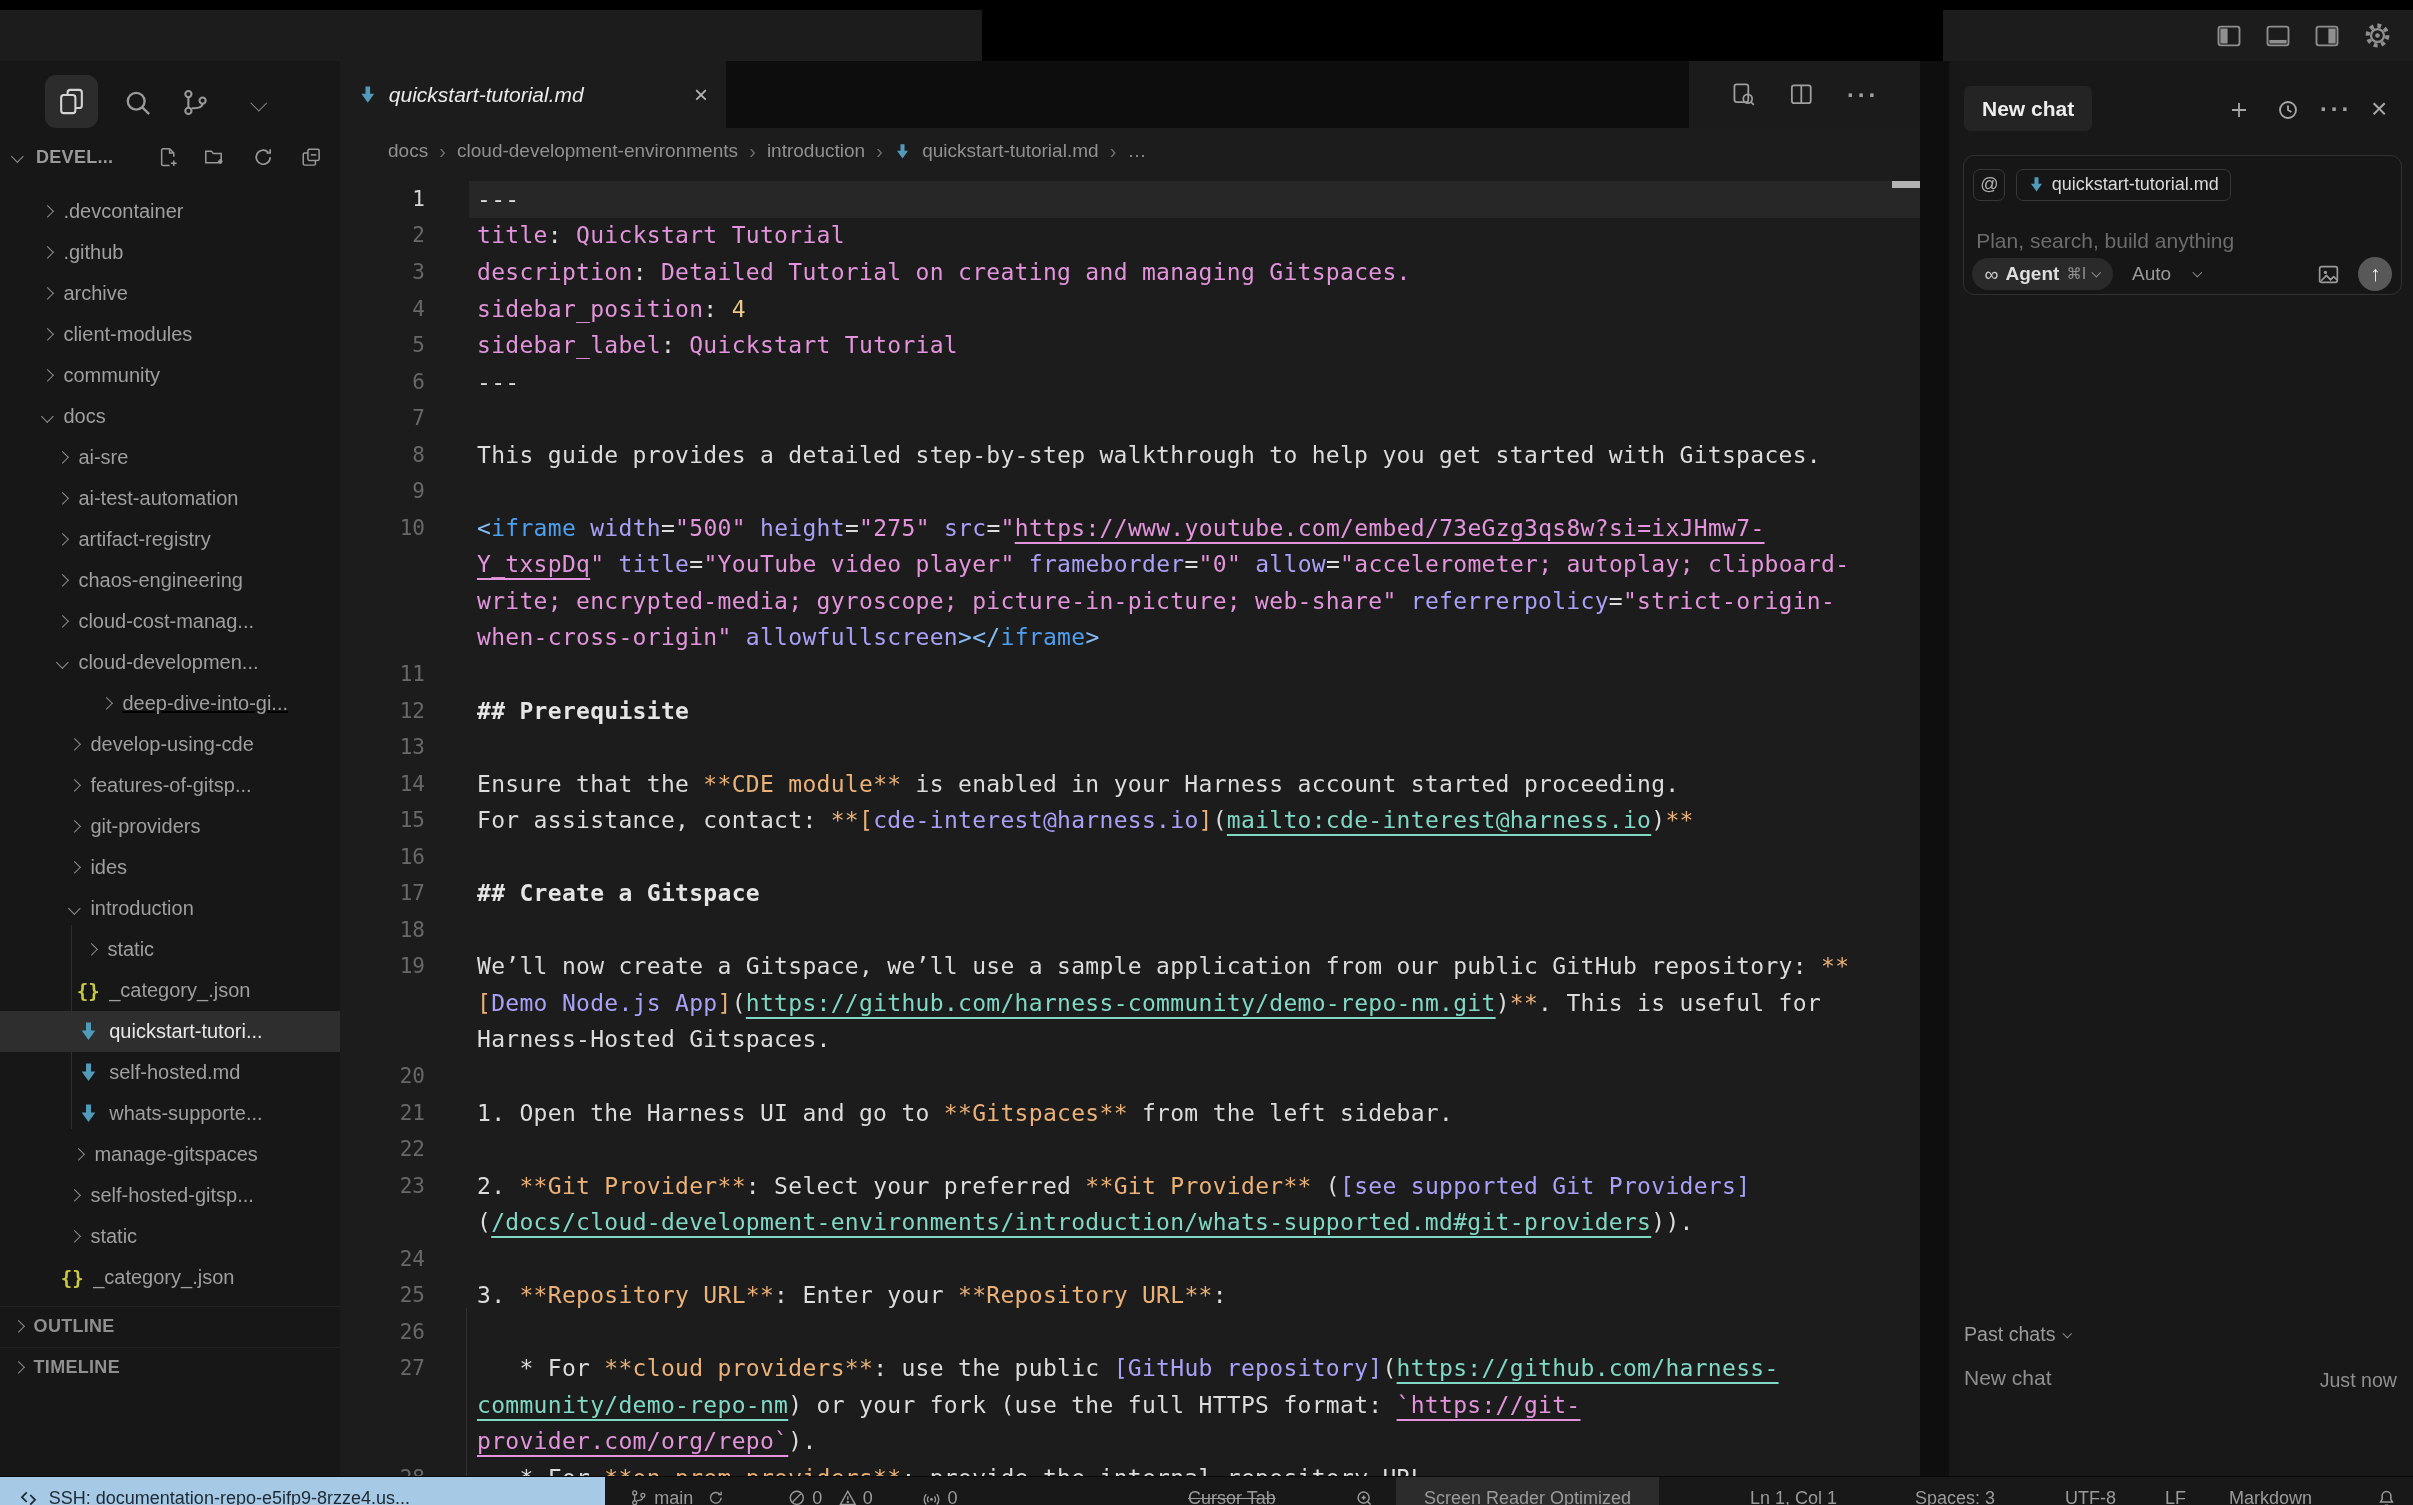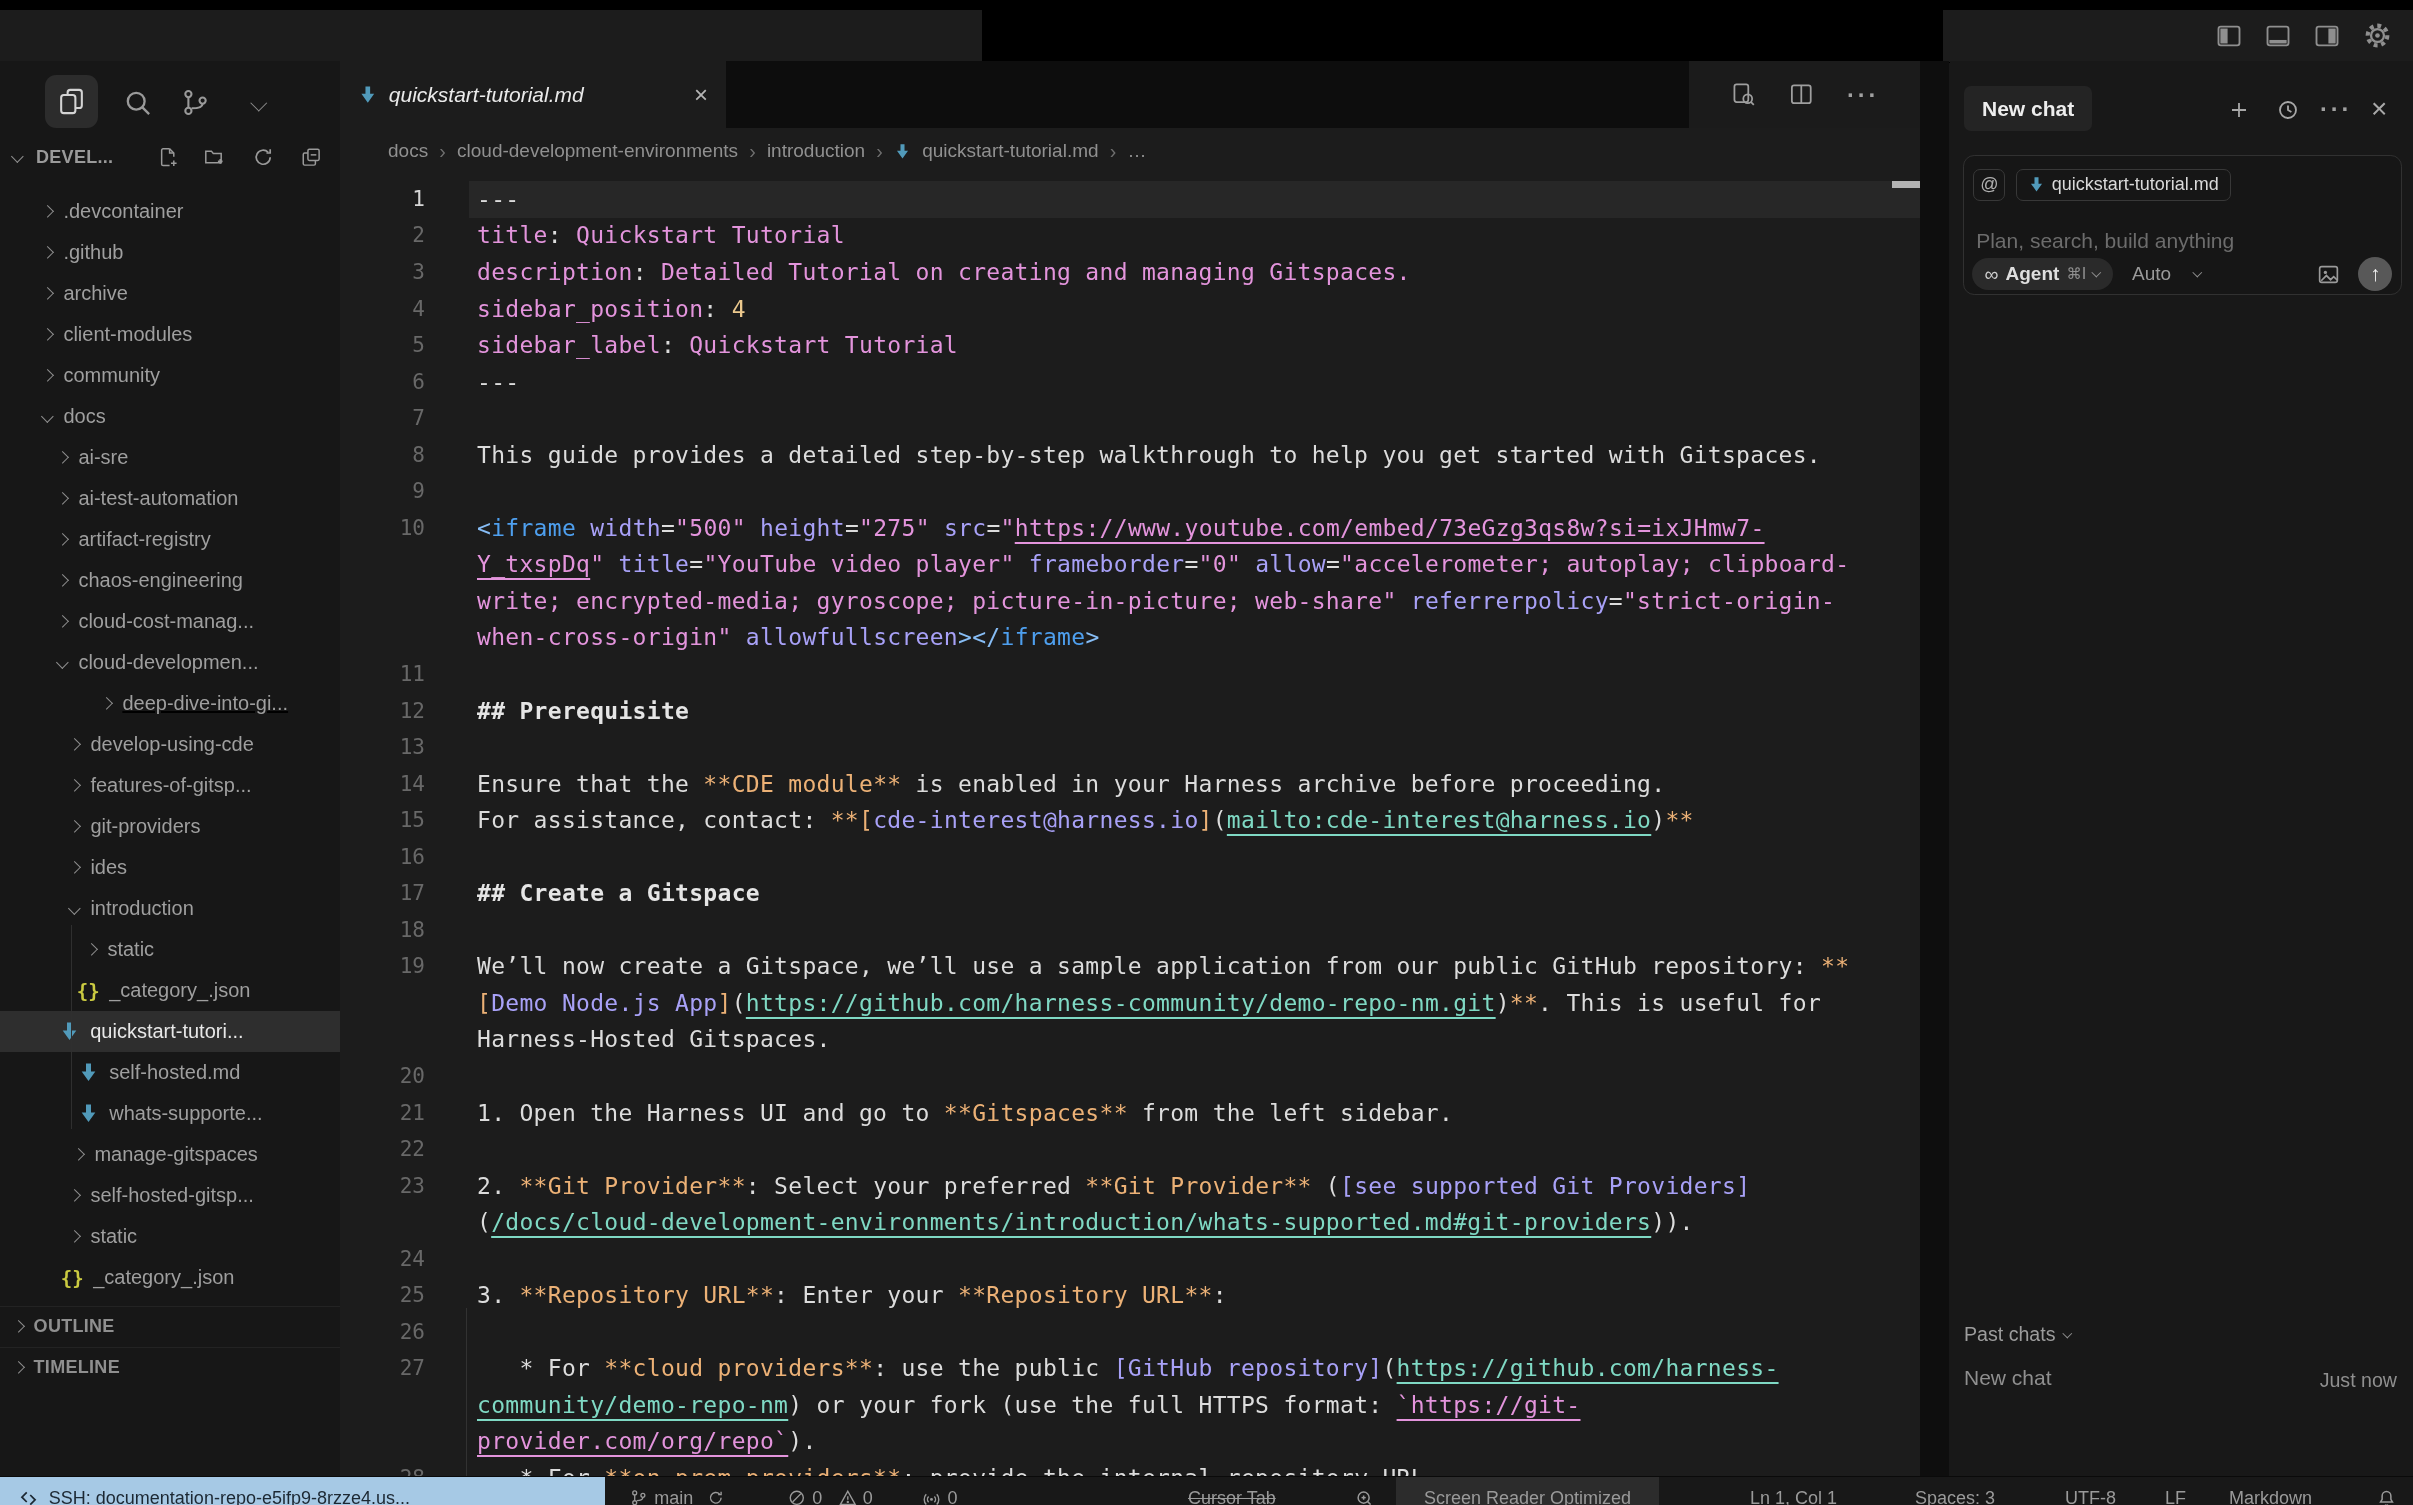--- a/index.html
+++ b/index.html
@@ -299,21 +299,21 @@
           <div class="trow" style="padding-left: 85px;">
             <span class="chev">
               <span class="cv cv-r"></span>
             </span>
             <span class="tlabel">static</span>
           </div>
           <div class="trow" style="padding-left: 77px;">
             <span class="fico jico">{}</span>
             <span class="tlabel">_category_.json</span>
           </div>
-          <div class="trow sel" style="padding-left: 58px;">
+          <div class="trow sel" style="padding-left: 77px;">
             <span class="fico">
               <svg width="21" height="21" viewBox="0 0 16 16">
                 <path fill="#519aba" d="M6.1 1.2h3.8v6h3.3L8 14.5 2.8 7.2h3.3z"></path>
               </svg>
             </span>
             <span class="tlabel">quickstart-tutori...</span>
           </div>
           <div class="trow" style="padding-left: 77px;">
             <span class="fico">
               <svg width="21" height="21" viewBox="0 0 16 16">
@@ -466,21 +466,21 @@
             <div class="cl" style="top: 224px;"></div>
             <div class="cl" style="top: 261px;"><span class="w">This guide provides a detailed step-by-step walkthrough to help you get started with Gitspaces.</span></div>
             <div class="cl" style="top: 297px;"></div>
             <div class="cl" style="top: 334px;"><span class="tagp">&lt;</span><span class="tag">iframe</span><span class="w"> </span><span class="attr">width</span><span class="w">=</span><span class="str">"500"</span><span class="w"> </span><span class="attr">height</span><span class="w">=</span><span class="str">"275"</span><span class="w"> </span><span class="attr">src</span><span class="w">=</span><span class="str">"</span><span class="strU">https://www.youtube.com/embed/73eGzg3qs8w?si=ixJHmw7-</span></div>
             <div class="cl" style="top: 370px;"><span class="strU">Y_txspDq</span><span class="str">"</span><span class="w"> </span><span class="attr">title</span><span class="w">=</span><span class="str">"YouTube video player"</span><span class="w"> </span><span class="attr">frameborder</span><span class="w">=</span><span class="str">"0"</span><span class="w"> </span><span class="attr">allow</span><span class="w">=</span><span class="str">"accelerometer; autoplay; clipboard-</span></div>
             <div class="cl" style="top: 407px;"><span class="str">write; encrypted-media; gyroscope; picture-in-picture; web-share"</span><span class="w"> </span><span class="attr">referrerpolicy</span><span class="w">=</span><span class="str">"strict-origin-</span></div>
             <div class="cl" style="top: 443px;"><span class="str">when-cross-origin"</span><span class="w"> </span><span class="attr">allowfullscreen</span><span class="tagp">&gt;&lt;/</span><span class="tag">iframe</span><span class="tagp">&gt;</span></div>
             <div class="cl" style="top: 480px;"></div>
             <div class="cl" style="top: 517px;"><span class="h">## Prerequisite</span></div>
             <div class="cl" style="top: 553px;"></div>
-            <div class="cl" style="top: 590px;"><span class="w">Ensure that the </span><span class="gold">**CDE module**</span><span class="w"> is enabled in your Harness archive before proceeding.</span></div>
+            <div class="cl" style="top: 590px;"><span class="w">Ensure that the </span><span class="gold">**CDE module**</span><span class="w"> is enabled in your Harness account started proceeding.</span></div>
             <div class="cl" style="top: 626px;"><span class="w">For assistance, contact: </span><span class="gold">**[</span><span class="link">cde-interest@harness.io</span><span class="gold">]</span><span class="w">(</span><span class="tealU">mailto:cde-interest@harness.io</span><span class="w">)</span><span class="gold">**</span></div>
             <div class="cl" style="top: 663px;"></div>
             <div class="cl" style="top: 699px;"><span class="h">## Create a Gitspace</span></div>
             <div class="cl" style="top: 736px;"></div>
             <div class="cl" style="top: 772px;"><span class="w">We’ll now create a Gitspace, we’ll use a sample application from our public GitHub repository: </span><span class="gold">**</span></div>
             <div class="cl" style="top: 809px;"><span class="gold">[</span><span class="link">Demo Node.js App</span><span class="gold">]</span><span class="w">(</span><span class="tealU">https://github.com/harness-community/demo-repo-nm.git</span><span class="w">)</span><span class="gold">**</span><span class="w">. This is useful for</span></div>
             <div class="cl" style="top: 845px;"><span class="w">Harness-Hosted Gitspaces.</span></div>
             <div class="cl" style="top: 882px;"></div>
             <div class="cl" style="top: 919px;"><span class="w">1. Open the Harness UI and go to </span><span class="gold">**Gitspaces**</span><span class="w"> from the left sidebar.</span></div>
             <div class="cl" style="top: 955px;"></div>

